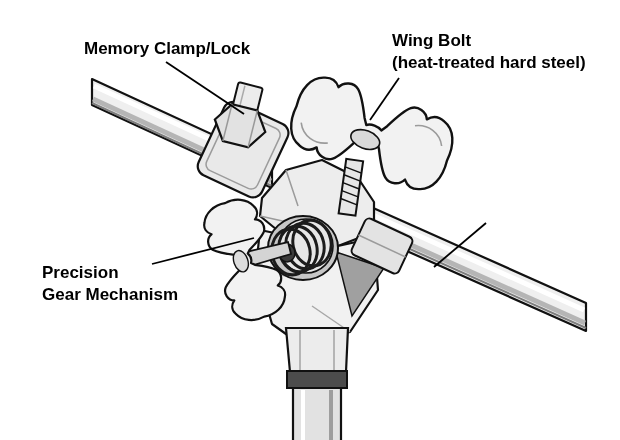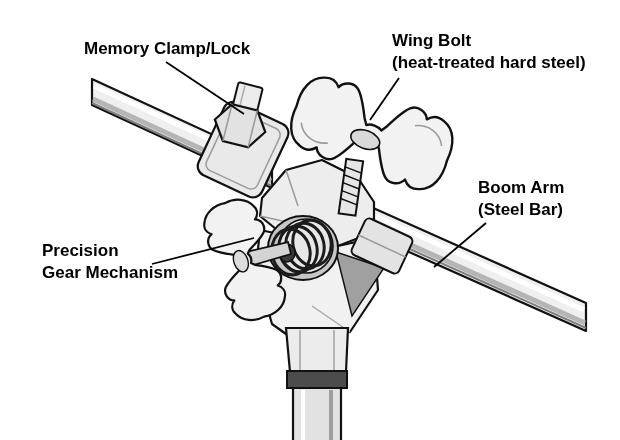--- a/index.html
+++ b/index.html
@@ -120,19 +120,17 @@
       <line x1="486" y1="223" x2="434" y2="267"></line>
       <line x1="152" y1="264" x2="254" y2="238"></line>
     </g>
   </svg>
 
   <div class="label" style="left:84px;top:38px">Memory Clamp/Lock</div>
 
   <div class="label" style="left:392px;top:30px">Wing Bolt
 (heat-treated hard steel)</div>
 
-  <div class="label" style="left:478px;top:177px">Boom Arm
-(Steel Bar)</div>
 
-  <div class="label" style="left:42px;top:240px">Precision
+  <div class="label" style="left:42px;top:262px">Precision
 Gear Mechanism</div>
 
 </div>
 
 </body></html>

